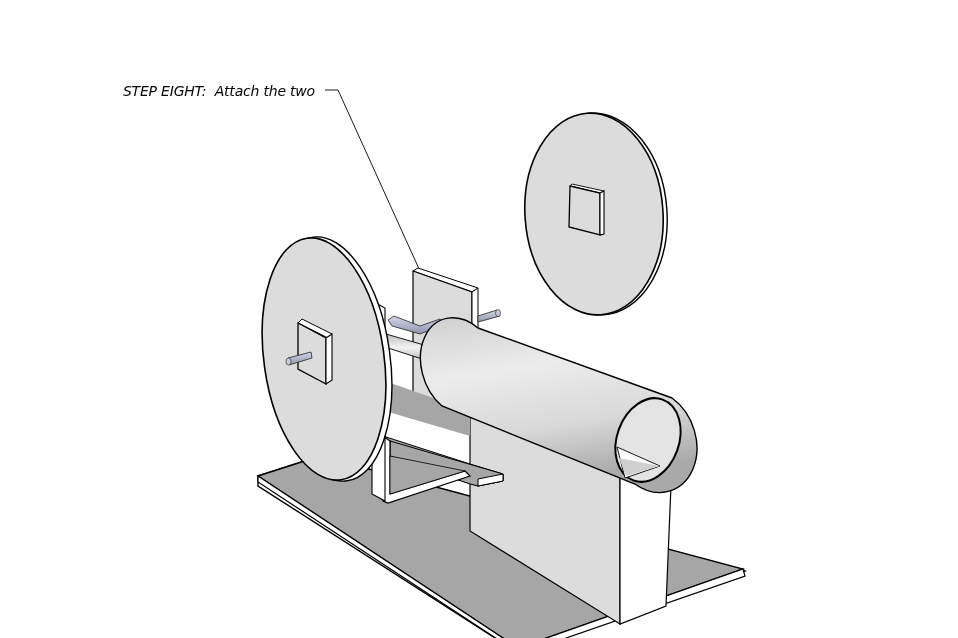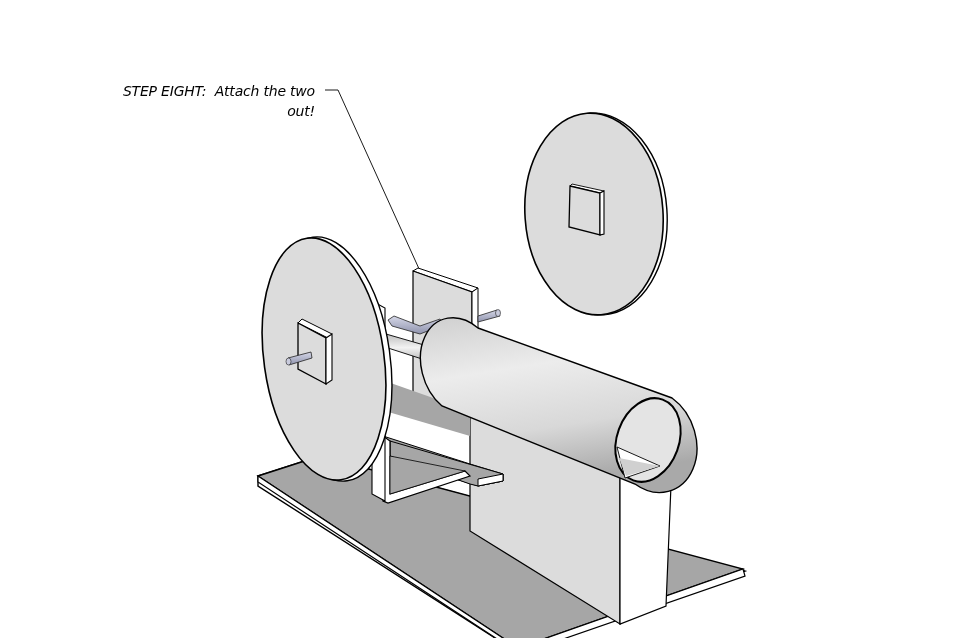--- a/index.html
+++ b/index.html
@@ -100,15 +100,14 @@
       <ellipse cx="597" cy="198" rx="70" ry="101" transform="rotate(-4 597 198)" fill="#ffffff" stroke="#000" stroke-width="1.4"></ellipse>
       <ellipse cx="594" cy="198" rx="69" ry="101" transform="rotate(-4 594 198)" fill="#dcdcdc" stroke="#000" stroke-width="1.6"></ellipse>
       <polygon points="570,170 572,168 604,175 600,177" fill="#ffffff" stroke="#000" stroke-width="0.9"></polygon>
       <polygon points="570,170 600,177 600,219 569,211" fill="#dcdcdc" stroke="#000" stroke-width="1.3"></polygon>
       <polygon points="600,177 604,175 604,218 600,219" fill="#ffffff" stroke="#000" stroke-width="1.1"></polygon>
     </g>
   </svg>
 
   <div class="callout">
     <span>STEP EIGHT:  Attach the two</span>
-    <span>out!</span>
   </div>
 </div>
 
 </body></html>

